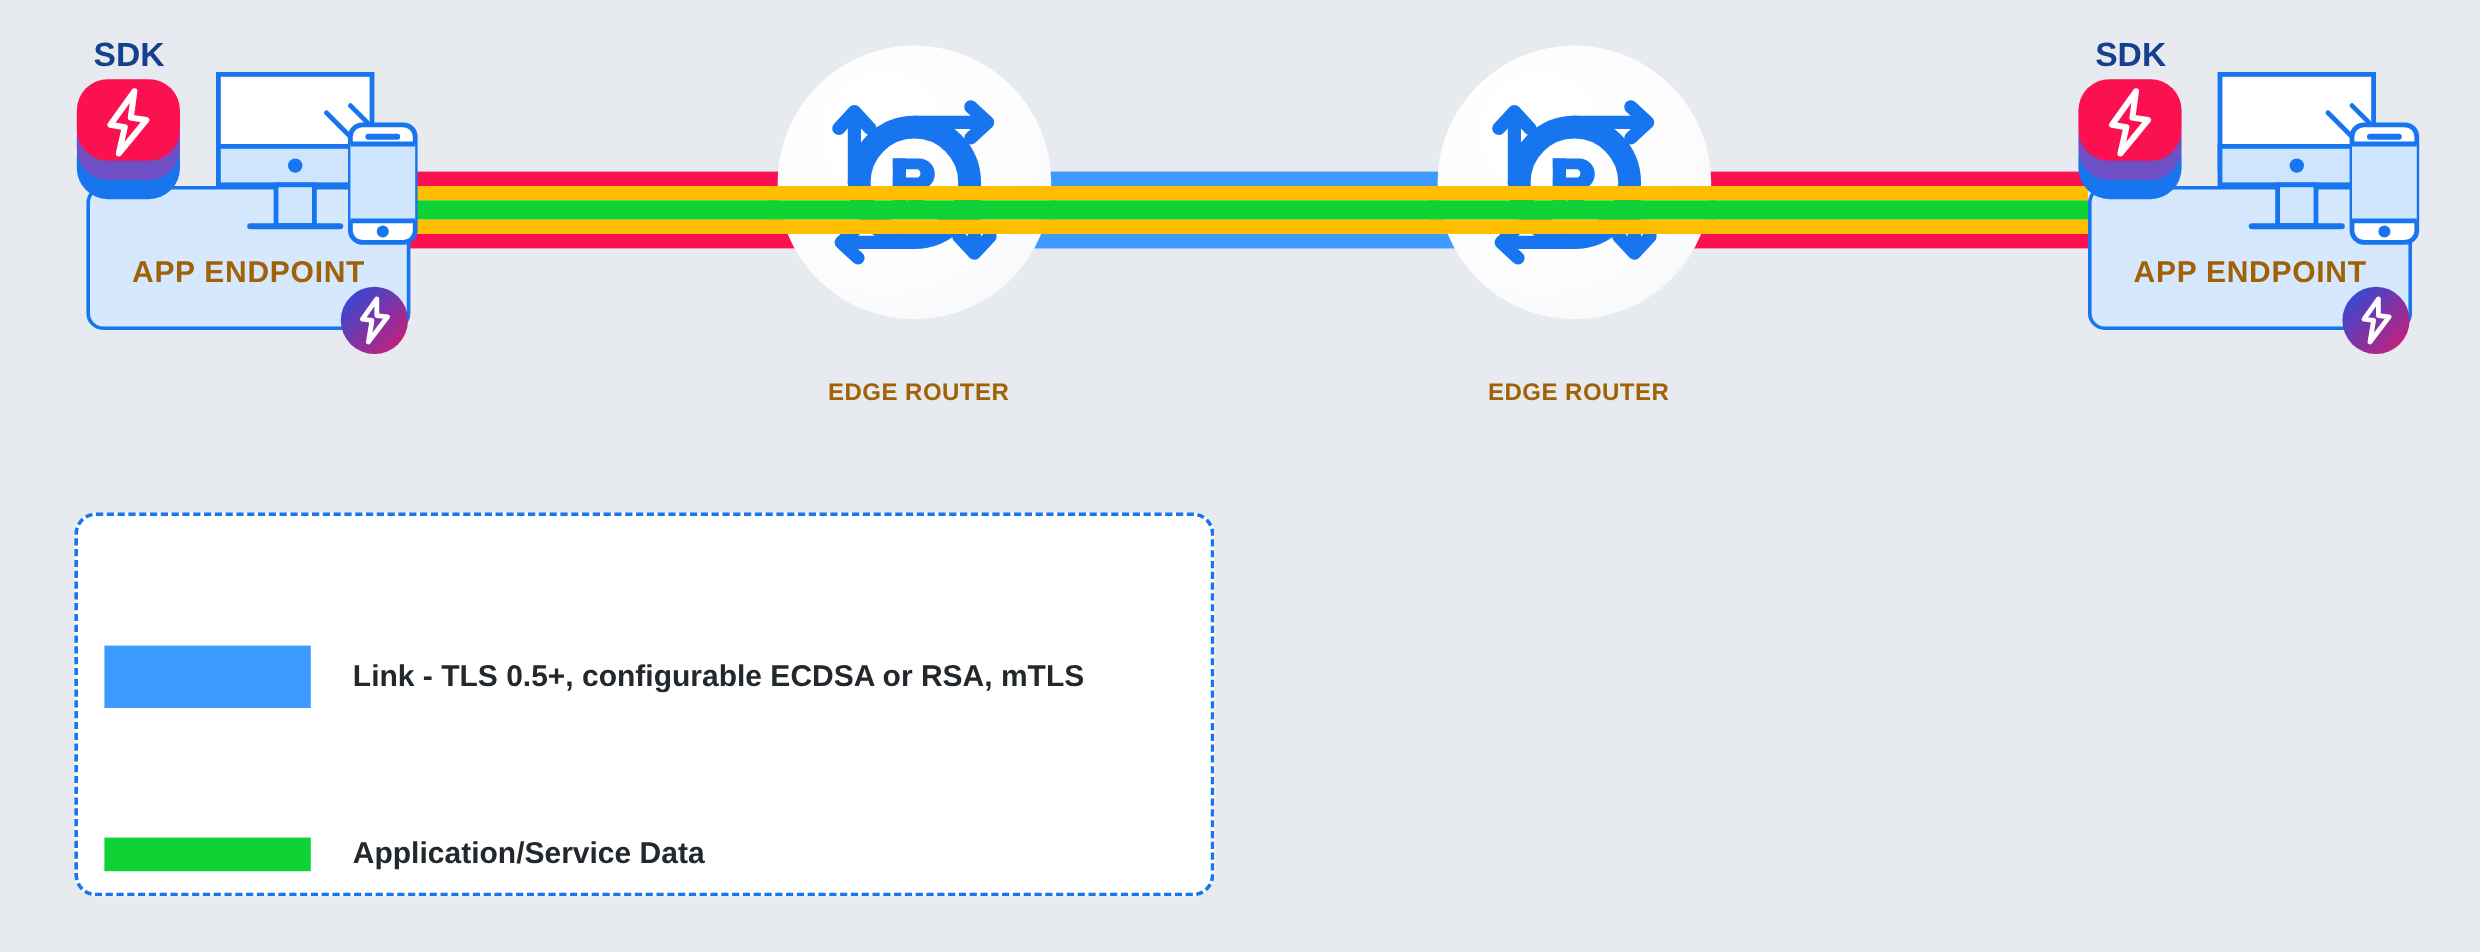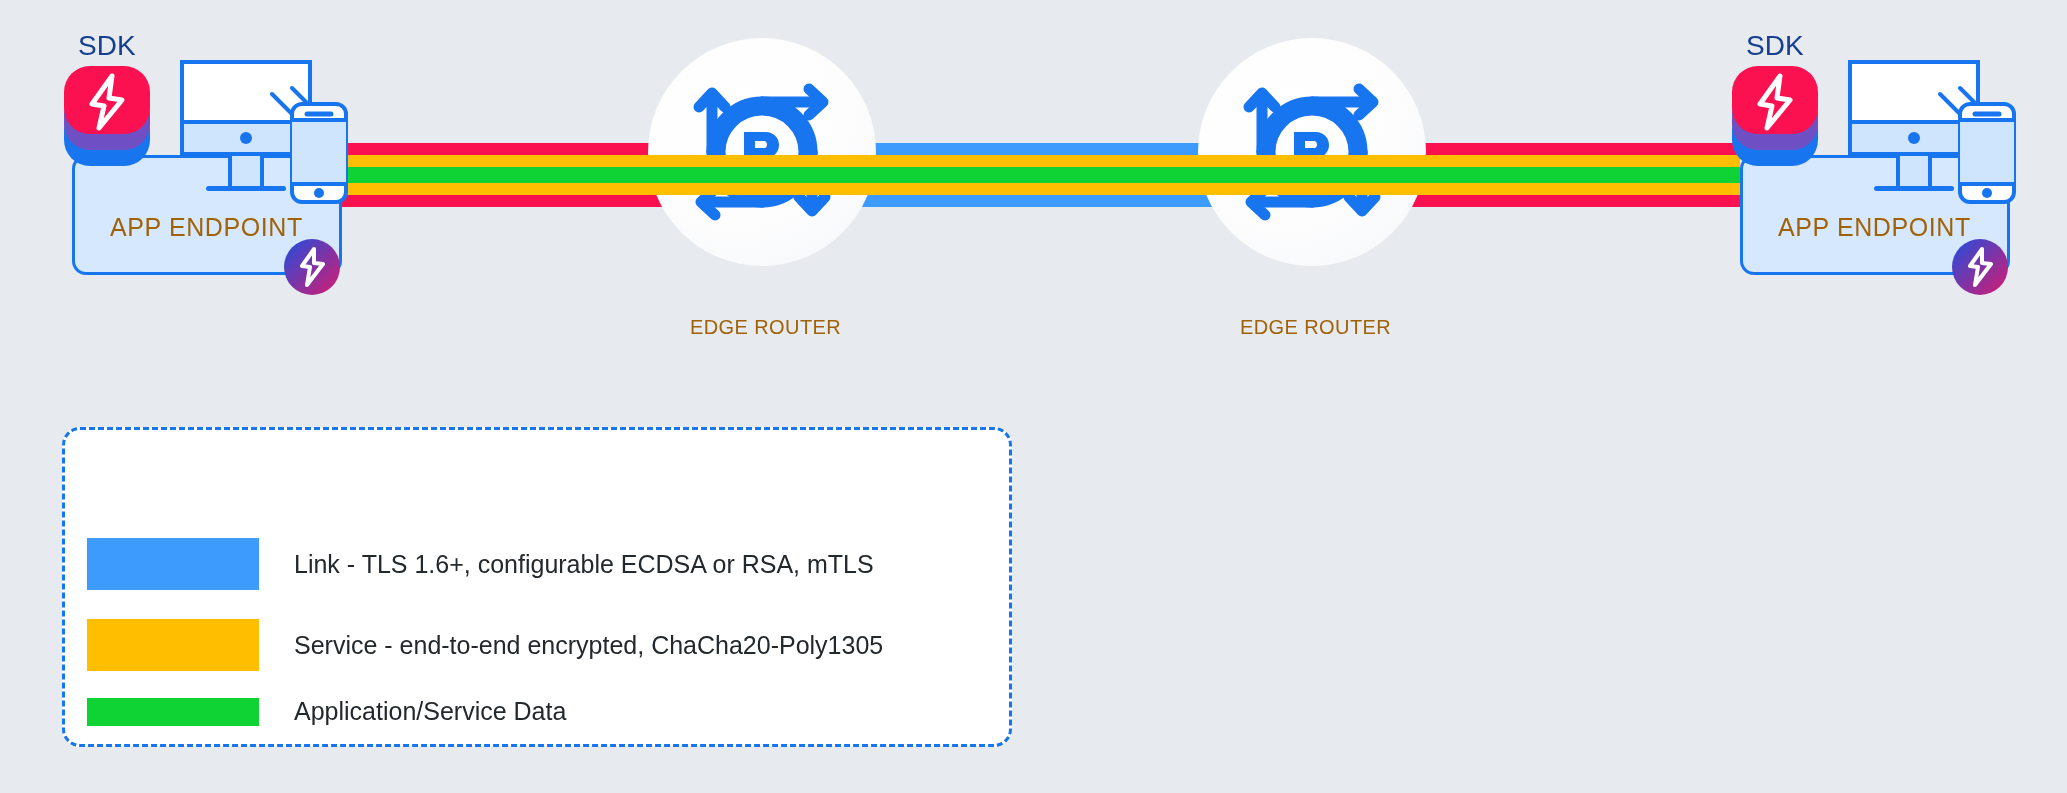--- a/index.html
+++ b/index.html
@@ -2,21 +2,21 @@
 <html><head>
 <meta charset="utf-8">
 <style>
   * { box-sizing: border-box; margin: 0; padding: 0; }
   html, body {
     width: 2067px; height: 793px;
     background: #e7eaee;
     font-family: "Liberation Sans", sans-serif;
     overflow: hidden;
   }
-  #stage { position: relative; width: 2067px; height: 749px; }
+  #stage { position: relative; width: 2067px; height: 749px; font-weight: bold; }
 
   
   .pipe { position: absolute; }
   .stripe { position: absolute; left: 0; width: 100%; }
 
   
   .endpoint-box {
     position: absolute;
     background: #d6e8fd;
     border: 3px solid #1775ef;
@@ -273,27 +273,23 @@
     </svg>
   </div>
 
   <div class="endpoint-label" style="left:1778px; top:213px;">APP ENDPOINT</div>
 
   <div class="legend" style="left:62px; top:427px; width:950px; height:320px;">
 
 
     <div class="legend-row" style="left:22px; top:108px;">
       <div class="legend-swatch" style="width:172px; height:52px; background:#3d9bfe;"></div>
-      <div class="legend-text" style="margin-left:35px;">Link - TLS 1.6+, configurable ECDSA or RSA, mTLS</div>
+      <div class="legend-text" style="margin-left:35px;">Link - TLS 0.5+, configurable ECDSA or RSA, mTLS</div>
     </div>
 
-    <div class="legend-row" style="left:22px; top:189px;">
-      <div class="legend-swatch" style="width:172px; height:52px; background:#ffbe00;"></div>
-      <div class="legend-text" style="margin-left:35px;">Service - end-to-end encrypted, ChaCha20-Poly1305</div>
-    </div>
 
     <div class="legend-row" style="left:22px; top:267px;">
       <div class="legend-swatch" style="width:172px; height:28px; background:#0fd235;"></div>
       <div class="legend-text" style="margin-left:35px;">Application/Service Data</div>
     </div>
   </div>
 
 </div>
 
 </body></html>

